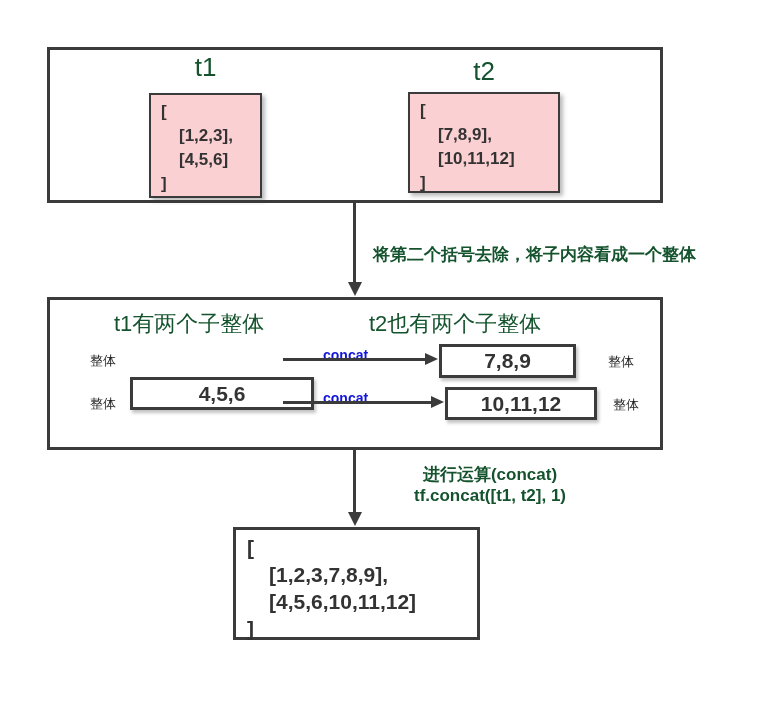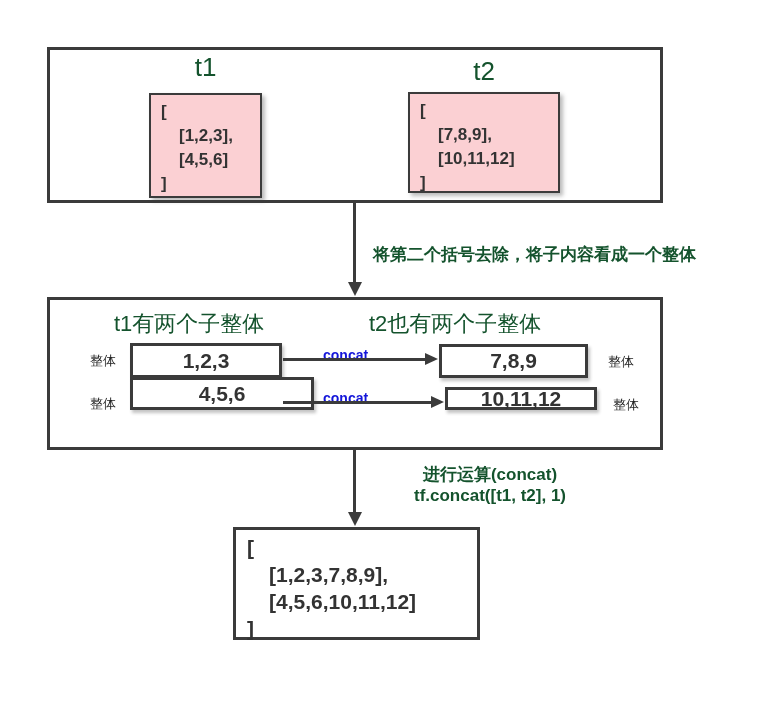--- a/index.html
+++ b/index.html
@@ -122,39 +122,36 @@
   <div class="abs head-down" style="left:348px; top:282px;"></div>
 
   <div class="abs red-label note" style="left:373px; top:243px;">将第二个括号去除，将子内容看成一个整体</div>
 
   <div class="abs frame" style="left:47px; top:297px; width:616px; height:153px;"></div>
 
   <div class="abs red-label heading" style="left:114px; top:309px;">t1有两个子整体</div>
   <div class="abs red-label heading" style="left:369px; top:309px;">t2也有两个子整体</div>
 
   <div class="abs whole-label" style="left:90px; top:352px;">整体</div>
-  <div class="abs vbox" style="left:130px; top:343px; width:152px; height:35px;">
-    <span>1,2,3</span>
-  </div>
   <div class="abs concat-label" style="left:323px; top:338px;">concat</div>
   <div class="abs shaft-h" style="left:283px; top:358px; width:144px;"></div>
   <div class="abs head-right" style="left:425px; top:353px;"></div>
-  <div class="abs vbox" style="left:439px; top:344px; width:149px; height:34px;">
+  <div class="abs vbox" style="left:439px; top:344px; width:137px; height:34px;">
     <span>7,8,9</span>
   </div>
   <div class="abs whole-label" style="left:608px; top:353px;">整体</div>
 
   <div class="abs whole-label" style="left:90px; top:395px;">整体</div>
   <div class="abs vbox" style="left:130px; top:377px; width:184px; height:33px;">
     <span>4,5,6</span>
   </div>
   <div class="abs concat-label" style="left:323px; top:381px;">concat</div>
   <div class="abs shaft-h" style="left:283px; top:401px; width:150px;"></div>
   <div class="abs head-right" style="left:431px; top:396px;"></div>
-  <div class="abs vbox" style="left:445px; top:387px; width:152px; height:23px;">
+  <div class="abs vbox" style="left:445px; top:387px; width:152px; height:33px;">
     <span>10,11,12</span>
   </div>
   <div class="abs whole-label" style="left:613px; top:396px;">整体</div>
 
   <div class="abs shaft-v" style="left:353px; top:450px; height:62px;"></div>
   <div class="abs head-down" style="left:348px; top:512px;"></div>
 
   <div class="abs red-label note note-center" style="left:345px; top:464px; width:290px;">
     <div>进行运算(concat)</div>
     <div>tf.concat([t1, t2], 1)</div>

